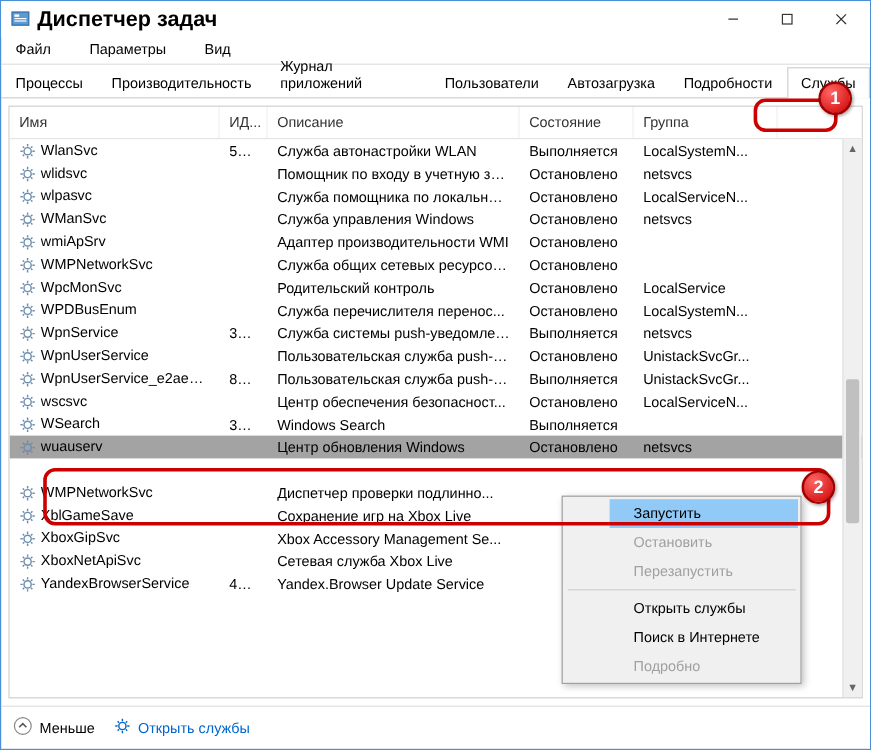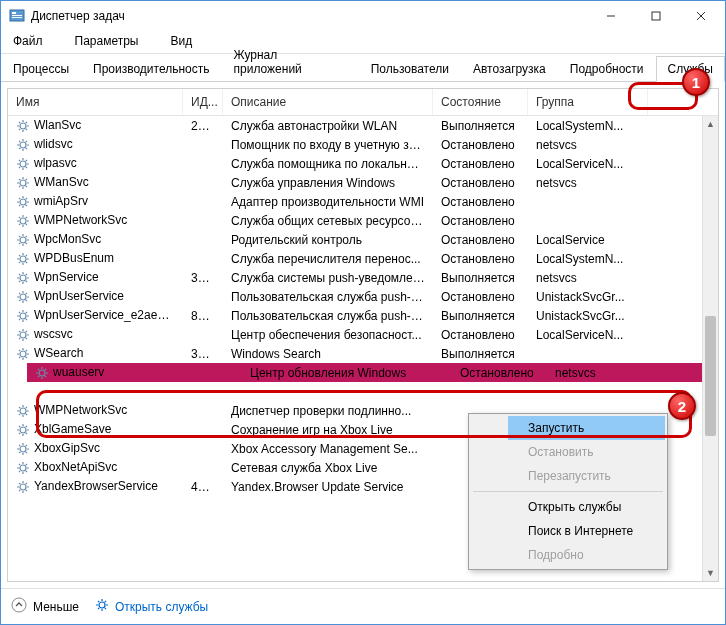--- a/index.html
+++ b/index.html
@@ -1,20 +1,20 @@
 <!DOCTYPE html>
 <html><head>
 <meta charset="utf-8">
 <style>
 * { box-sizing: border-box; margin: 0; padding: 0; }
 body { font-family: "Segoe UI", Tahoma, sans-serif; font-size: 12px; background: #fff; width: 726px; height: 625px; position: relative; overflow: hidden; }
 .window { border: 1px solid #4a90d9; width: 726px; height: 625px; display: flex; flex-direction: column; background: #fff; }
 .titlebar { height: 30px; display: flex; align-items: center; padding: 0 2px 0 8px; background: #fff; }
 .titlebar .icon { width: 16px; height: 16px; margin-right: 6px; }
-.titlebar .title { flex: 1; color: #000; font-size: 12px; }
+.titlebar .title { flex: 1; color: #000; font-size: 18px; font-weight: bold; }
 .titlebar .btn { width: 45px; height: 28px; display: flex; align-items: center; justify-content: center; color: #333; }
 .menubar { height: 20px; display: flex; align-items: center; padding: 0 6px; gap: 20px; text-align: center; }
 .menubar span { padding: 2px 6px; }
 .divider { height: 1px; background: #e0e0e0; margin: 2px 0 0 0; }
 .tabs { display: flex; border-bottom: 1px solid #d0d0d0; height: 28px; align-items: flex-end; position: relative; }
 .tab { padding: 5px 11px; border: 1px solid transparent; border-bottom: none; font-size: 12px; position: relative; }
 .tab.active { border-color: #d0d0d0; background: #fff; margin-bottom: -1px; border-bottom: 1px solid #fff; }
 .content { flex: 1; display: flex; flex-direction: column; overflow: hidden; padding: 6px; }
 .listwrap { flex: 1; border: 1px solid #d0d0d0; overflow: hidden; display: flex; flex-direction: column; }
 .listhead { display: flex; border-bottom: 1px solid #e5e5e5; background: #fff; }
@@ -27,21 +27,21 @@
 .col-pid { width: 40px; text-align: right; }
 .col-desc { width: 210px; }
 .col-state { width: 95px; }
 .col-group { width: 120px; }
 .highlight { position: absolute; border: 3px solid #cc0000; border-radius: 10px; pointer-events: none; z-index: 5; }
 .hl1 { left: 628px; top: 82px; width: 70px; height: 28px; }
 .hl2 { left: 36px; top: 390px; width: 656px; height: 48px; }
 .badge { position: absolute; width: 28px; height: 28px; border-radius: 50%; background: radial-gradient(circle at 35% 30%, #ff6666, #cc0000); color: #fff; font-weight: bold; display: flex; align-items: center; justify-content: center; font-size: 15px; border: 2px solid #a00000; z-index: 6; box-shadow: 1px 1px 3px rgba(0,0,0,0.4); }
 .b1 { left: 682px; top: 68px; }
 .b2 { left: 668px; top: 392px; }
-.row.selected { background: #be185d; margin-left: 19px; }
+.row.selected { background: #a3a3a3; }
 .row.selected .cell { color: #000; }
 .ctxmenu { position: absolute; left: 468px; top: 413px; width: 200px; background: #f0f0f0; border: 1px solid #a0a0a0; box-shadow: 2px 2px 6px rgba(0,0,0,0.25); z-index: 4; padding: 2px; }
 .ctxmenu .mi { padding: 5px 20px; font-size: 12px; margin-left: 37px; }
 .ctxmenu .mi.hov { background: #91c9f7; }
 .ctxmenu .mi.dis { color: #a0a0a0; }
 .ctxmenu .sep { height: 1px; background: #d0d0d0; margin: 3px 2px; }
 .footer { height: 36px; border-top: 1px solid #e0e0e0; display: flex; align-items: center; padding: 0 10px; gap: 16px; }
 .footer .fbtn { display: flex; align-items: center; gap: 6px; font-size: 12px; text-align: right; }
 .footer .fbtn.link { color: #0066cc; }
 .svcicon svg { width: 14px; height: 14px; }
@@ -122,21 +122,21 @@
                     <line x1="7" y1="1" x2="7" y2="3"></line>
                     <line x1="7" y1="11" x2="7" y2="13"></line>
                     <line x1="1" y1="7" x2="3" y2="7"></line>
                     <line x1="11" y1="7" x2="13" y2="7"></line>
                     <line x1="3" y1="3" x2="4.2" y2="4.2"></line>
                     <line x1="9.8" y1="9.8" x2="11" y2="11"></line>
                     <line x1="11" y1="3" x2="9.8" y2="4.2"></line>
                     <line x1="4.2" y1="9.8" x2="3" y2="11"></line>
                   </g>
                 </svg></span><span>WlanSvc</span></div>
-            <div class="cell col-pid">2904</div>
+            <div class="cell col-pid">5248</div>
             <div class="cell col-desc">Служба автонастройки WLAN</div>
             <div class="cell col-state">Выполняется</div>
             <div class="cell col-group">LocalSystemN...</div>
           </div>
           <div class="row">
             <div class="cell col-name"><span class="svcicon"><svg viewBox="0 0 14 14">
                   <circle cx="7" cy="7" r="3" fill="none" stroke="#6b8cae" stroke-width="1.2"></circle>
                   <g stroke="#6b8cae" stroke-width="1.2">
                     <line x1="7" y1="1" x2="7" y2="3"></line>
                     <line x1="7" y1="11" x2="7" y2="13"></line>

